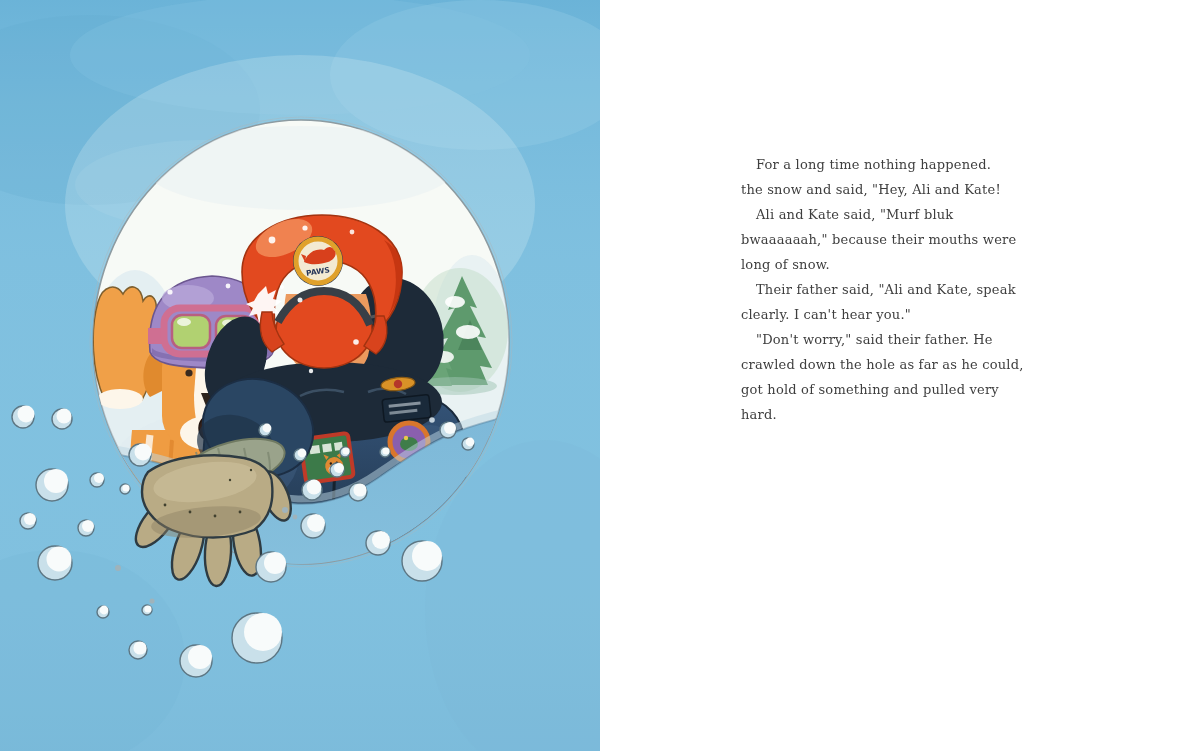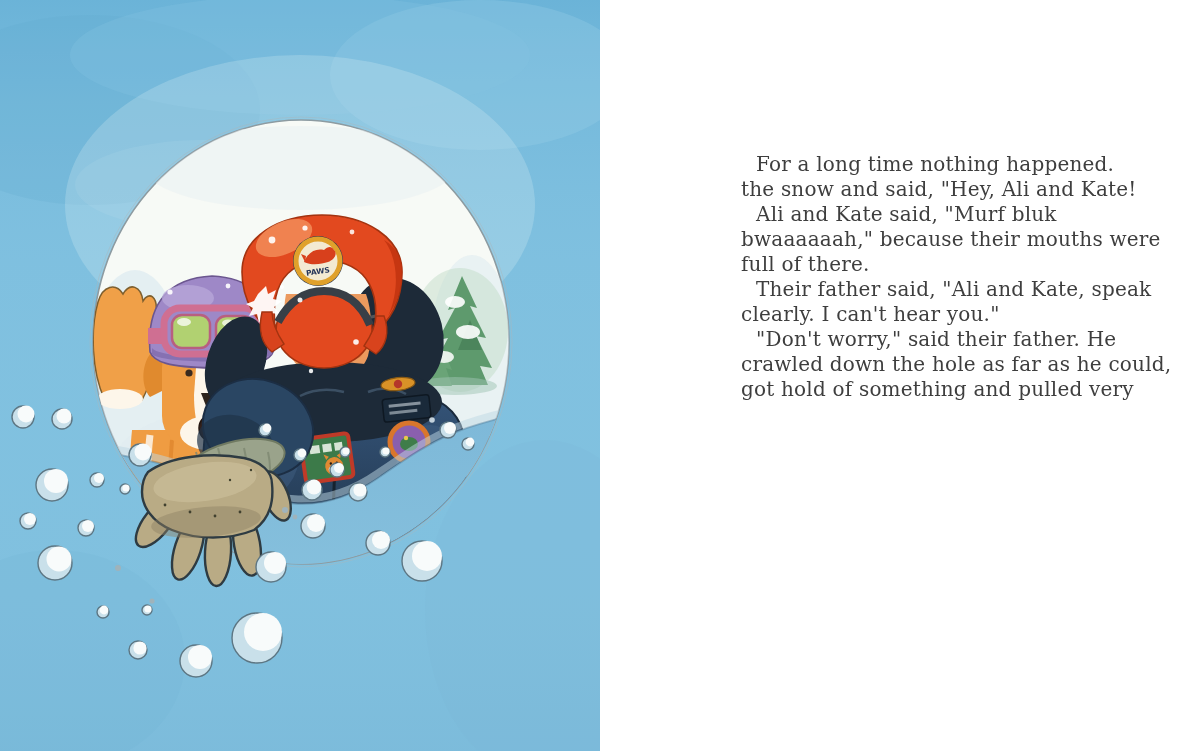--- a/index.html
+++ b/index.html
@@ -3,21 +3,21 @@
 <meta charset="utf-8">
 <title>Book spread</title>
 <style>
   html,body{margin:0;padding:0;background:#ffffff;}
   .spread{position:relative;width:1200px;height:751px;background:#ffffff;overflow:hidden;
           font-family:"DejaVu Serif", serif;}
   .illustration-page{position:absolute;left:0;top:0;width:600px;height:751px;}
   .text-page{position:absolute;left:600px;top:0;width:600px;height:751px;background:#ffffff;}
   .story{position:absolute;left:141px;top:152px;width:400px;color:#3e3e3e;}
   .story p{margin:0;padding:0;}
-  .line{display:block;white-space:nowrap;font-size:20px;line-height:25px;letter-spacing:0.2px;}
+  .line{display:block;white-space:nowrap;font-size:13px;line-height:25px;letter-spacing:0.2px;}
   .indent{padding-left:15px;}
 </style>
 </head>
 <body>
 
 <div class="spread">
 
   <div class="illustration-page">
     <svg width="600" height="751" viewBox="0 0 600 751">
       <defs>
@@ -342,26 +342,27 @@
     <div class="story">
       <p>
         <span class="line indent">For a long time nothing happened.</span>
       </p>
       <p>
         <span class="line">the snow and said, "Hey, Ali and Kate!</span>
       </p>
       <p>
         <span class="line indent">Ali and Kate said, "Murf bluk</span>
         <span class="line">bwaaaaaah," because their mouths were</span>
-        <span class="line">full of there.</span>
+        <span class="line">long of snow.</span>
       </p>
       <p>
         <span class="line indent">Their father said, "Ali and Kate, speak</span>
         <span class="line">clearly. I can't hear you."</span>
       </p>
       <p>
         <span class="line indent">"Don't worry," said their father. He</span>
         <span class="line">crawled down the hole as far as he could,</span>
         <span class="line">got hold of something and pulled very</span>
+        <span class="line">hard.</span>
       </p>
     </div>
   </div>
 </div>
 
 </body></html>

